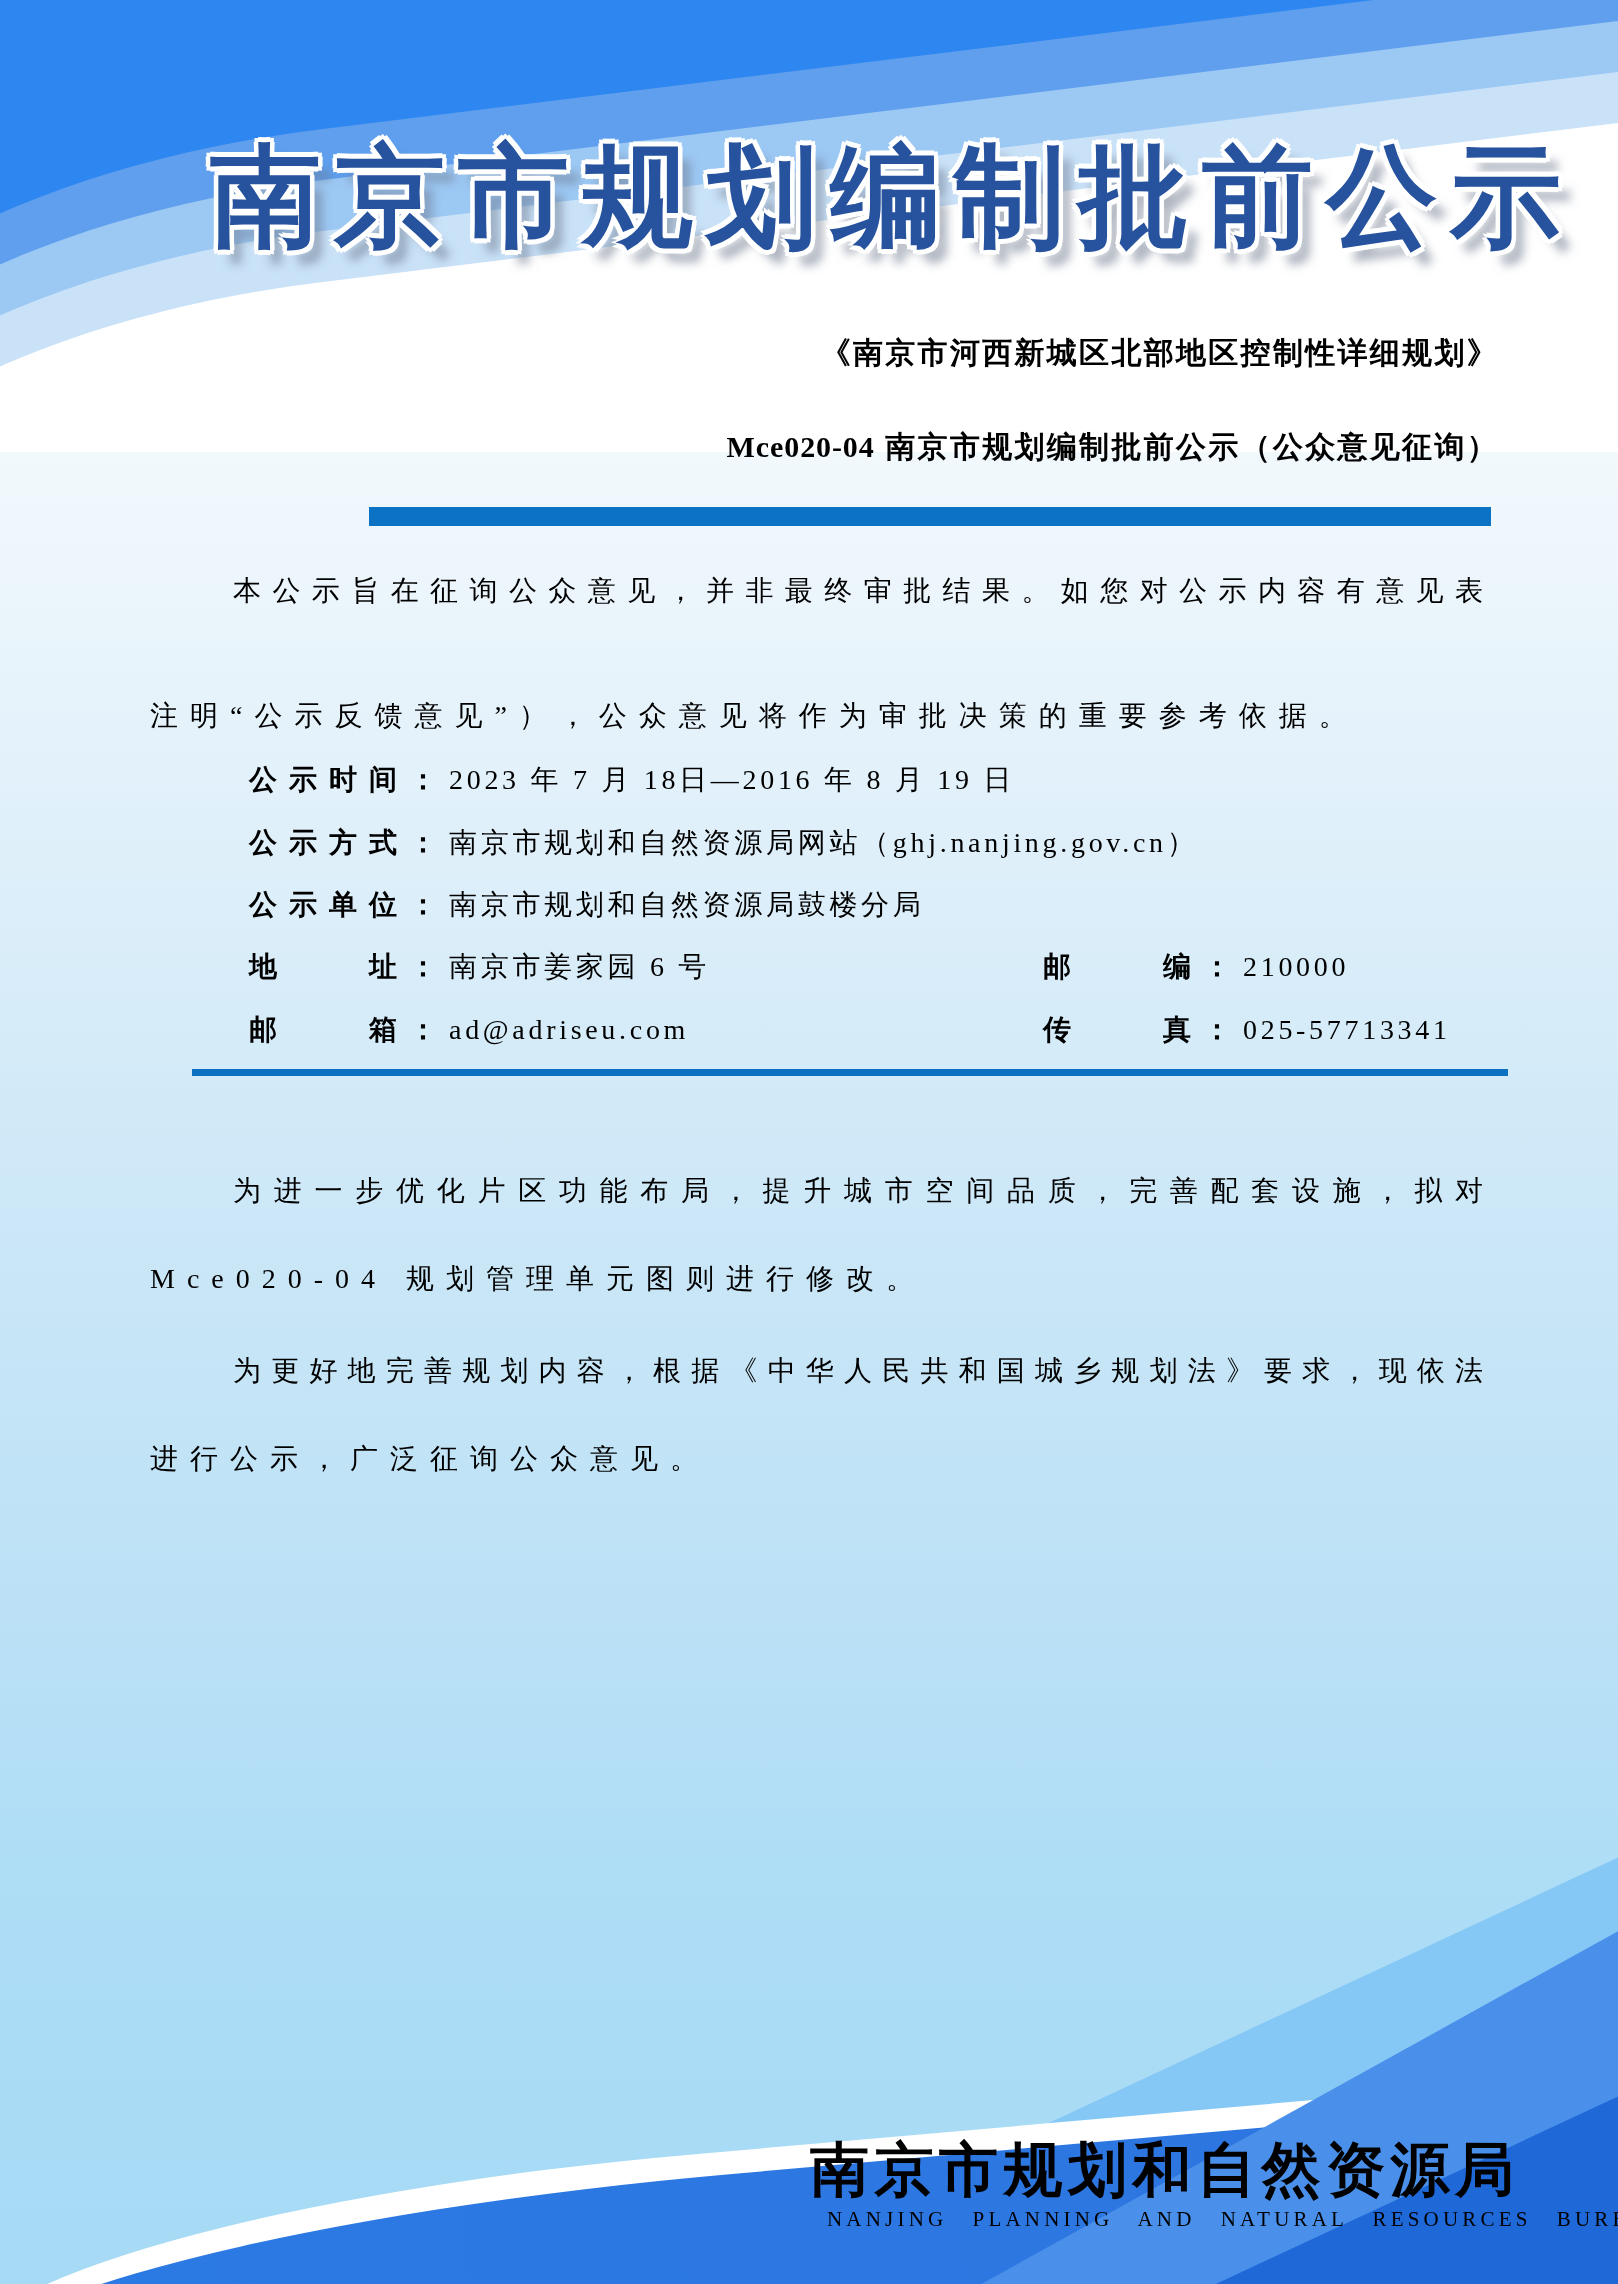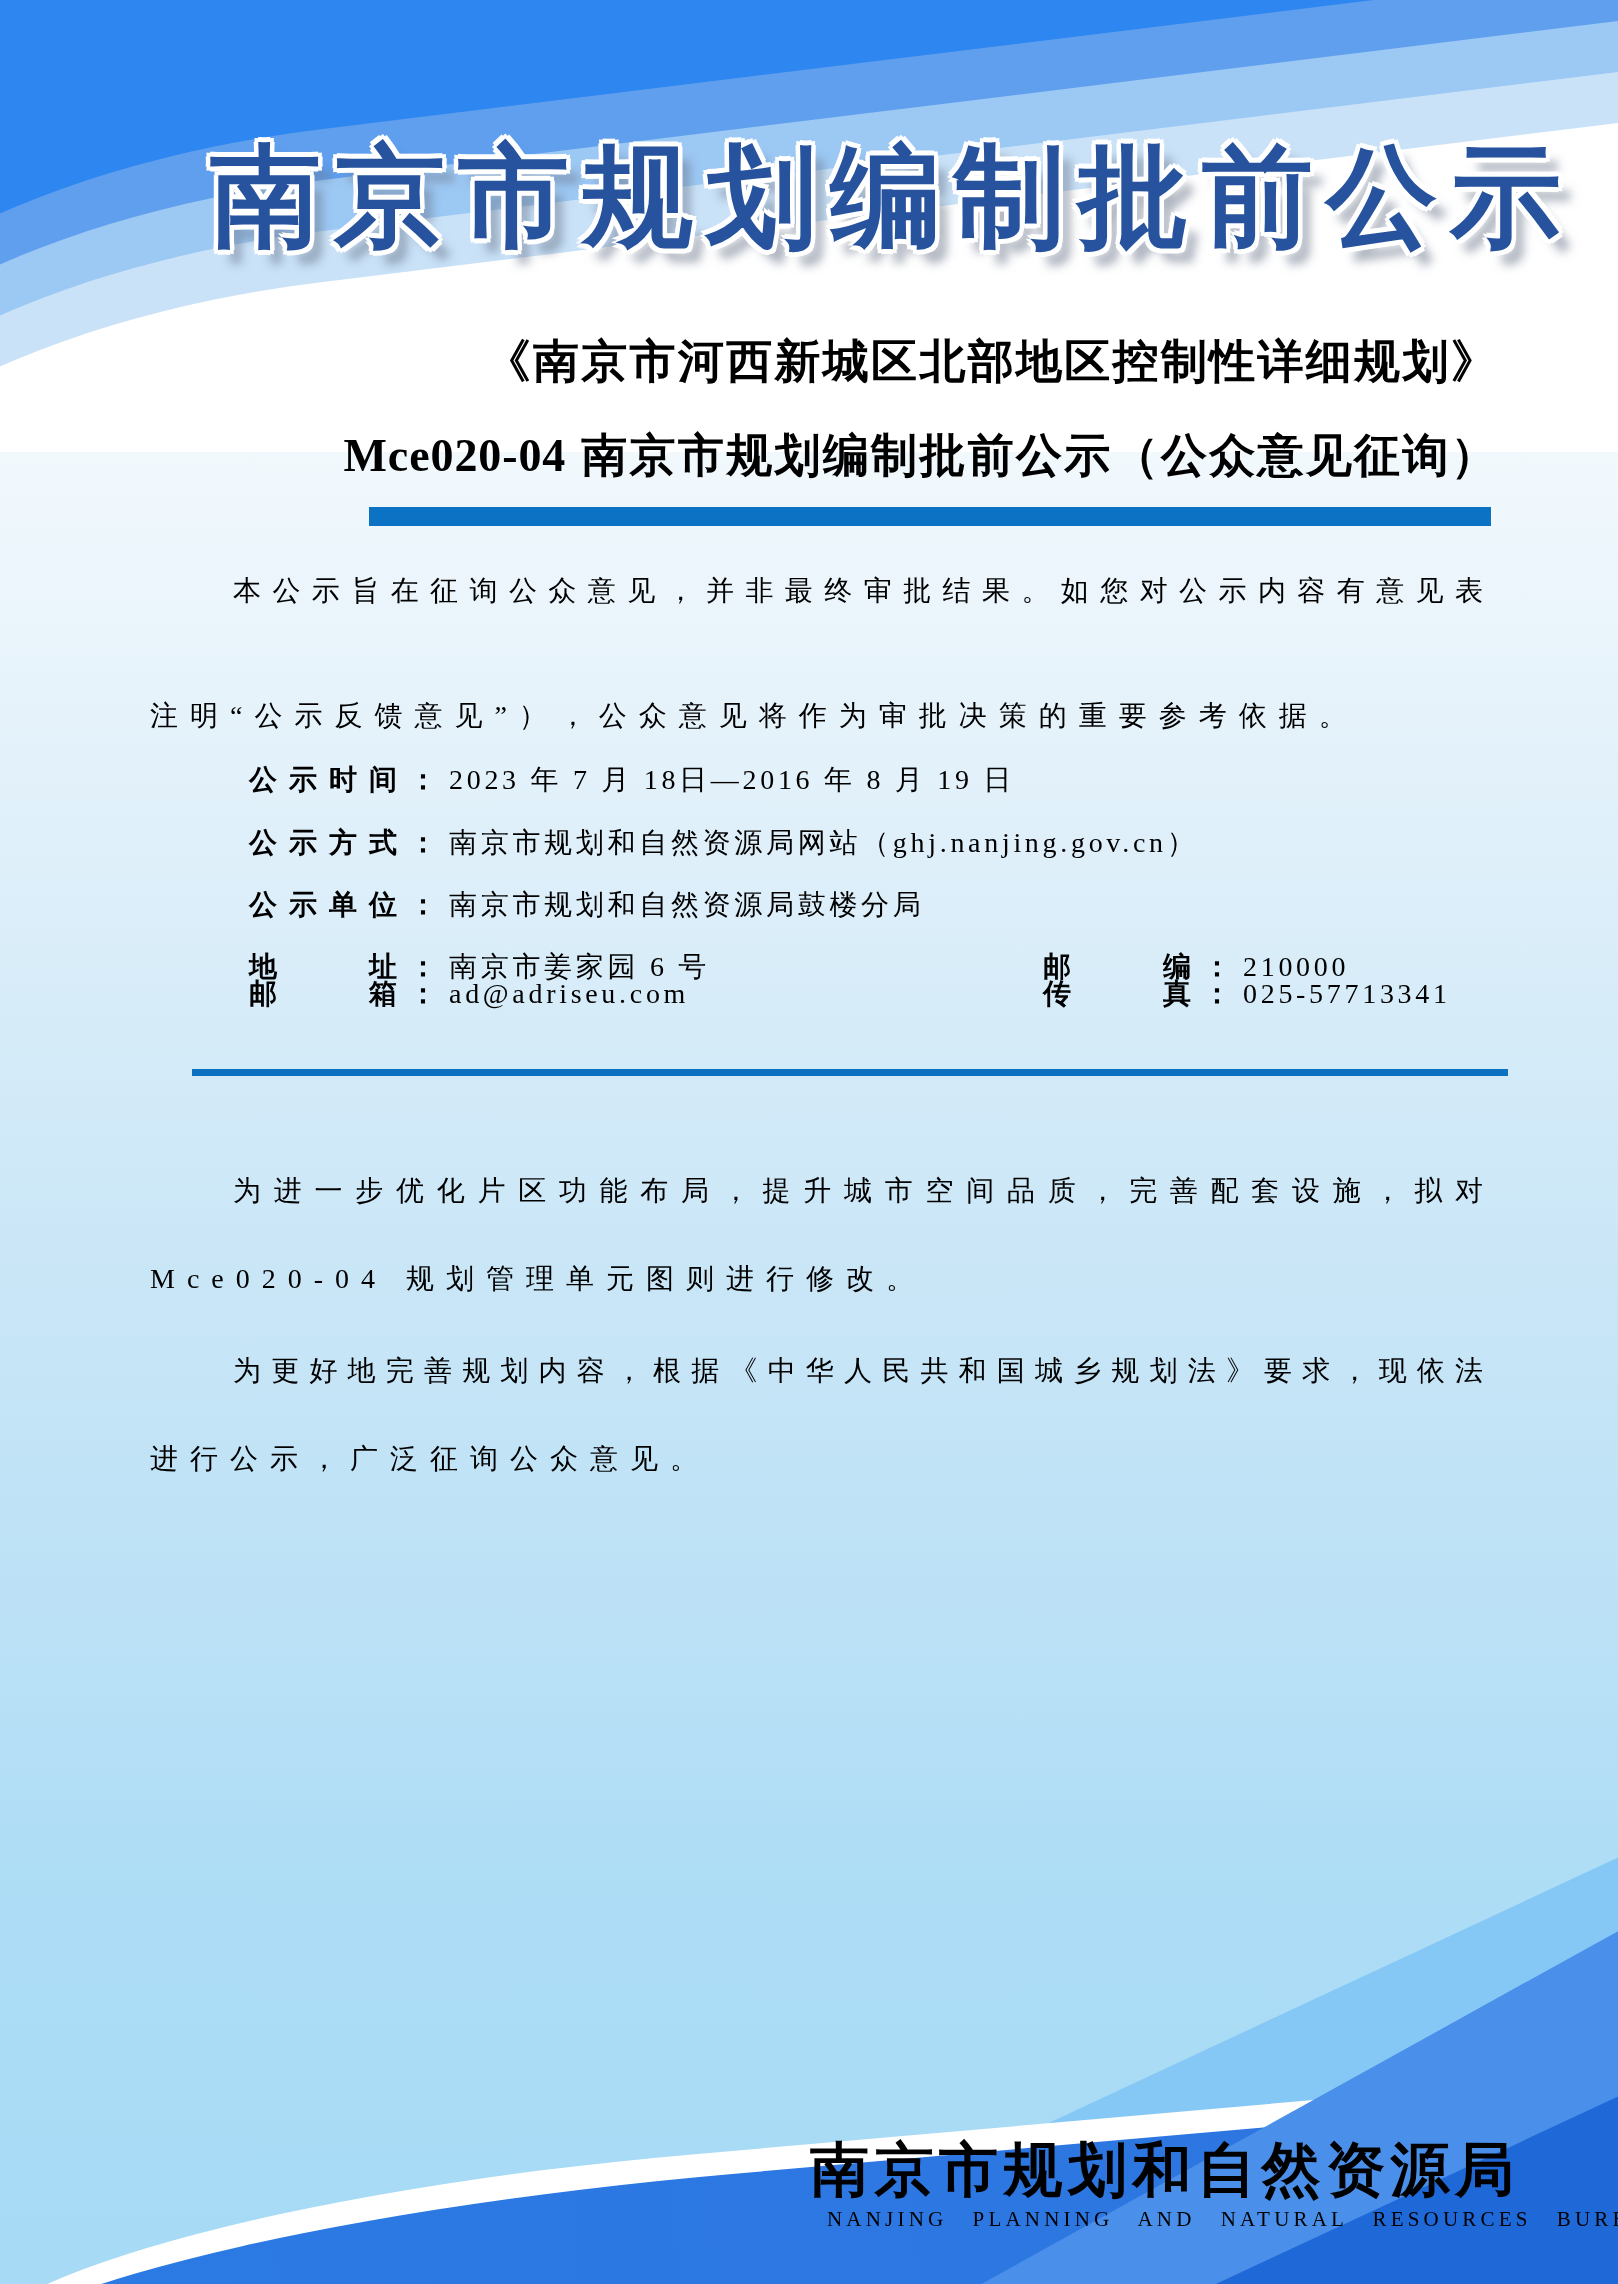--- a/index.html
+++ b/index.html
@@ -29,21 +29,21 @@
     font-family:"Liberation Serif","DejaVu Serif",serif;
     text-shadow:
       -4.6px 0 0 #fff, 4.6px 0 0 #fff, 0 -4.6px 0 #fff, 0 4.6px 0 #fff,
       -3.7px -3.7px 0 #fff, 3.7px -3.7px 0 #fff, -3.7px 3.7px 0 #fff, 3.7px 3.7px 0 #fff,
       12px 14px 10px rgba(110,120,140,0.55);
   }
 
   
   .subtitle-line {
     position:absolute; left:166px; width:1333px; text-align:right;
-    font-size:46px; font-weight:bold; color:#000; letter-spacing:2.3px;
+    font-size:30px; font-weight:bold; color:#000; letter-spacing:2.3px;
     white-space:nowrap; line-height:1.1;
     font-family:"Liberation Sans","DejaVu Sans",sans-serif;
   }
   .sub1 { top:336px; }
   .sub2 { top:430px; }
   .latin-serif { font-family:"Liberation Serif","DejaVu Serif",serif; letter-spacing:0.9px; }
   .accent-bar { position:absolute; left:369px; top:507px; width:1122px; height:18.5px;
                 background:#0b72c4; }
 
   
@@ -112,21 +112,21 @@
   <div class="drow" style="top:824px">
     <span class="dlabel">公示方式：</span><span class="dvalue">南京市规划和自然资源局网站（ghj.nanjing.gov.cn）</span>
   </div>
   <div class="drow" style="top:886px">
     <span class="dlabel">公示单位：</span><span class="dvalue">南京市规划和自然资源局鼓楼分局</span>
   </div>
   <div class="drow" style="top:948px">
     <span class="dlabel">地　　址：</span><span class="dvalue">南京市姜家园 6 号</span>
     <span class="rpair"><span class="dlabel">邮　　编：</span><span class="dvalue">210000</span></span>
   </div>
-  <div class="drow" style="top:975px">
+  <div class="drow" style="top:1011px">
     <span class="dlabel">邮　　箱：</span><span class="dvalue">ad@adriseu.com</span>
     <span class="rpair"><span class="dlabel">传　　真：</span><span class="dvalue">025-57713341</span></span>
   </div>
 
   <div class="divider"></div>
 
   <div class="tline just ind" style="top:1174px">为进一步优化片区功能布局，提升城市空间品质，完善配套设施，拟对</div>
   <div class="tline" style="top:1262px">Mce020-04 规划管理单元图则进行修改。</div>
 
   <div class="tline just ind" style="top:1354px; letter-spacing:0">为更好地完善规划内容，根据《中华人民共和国城乡规划法》要求，现依法</div>

